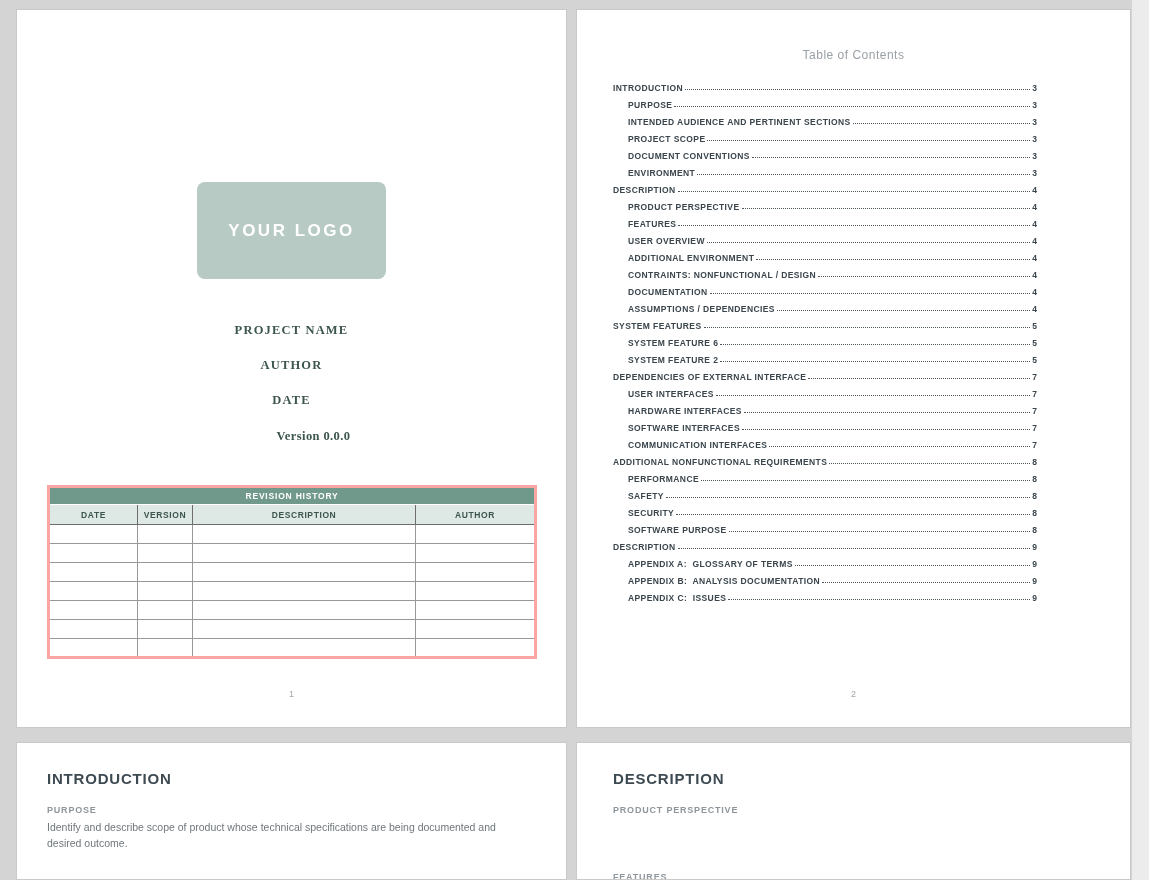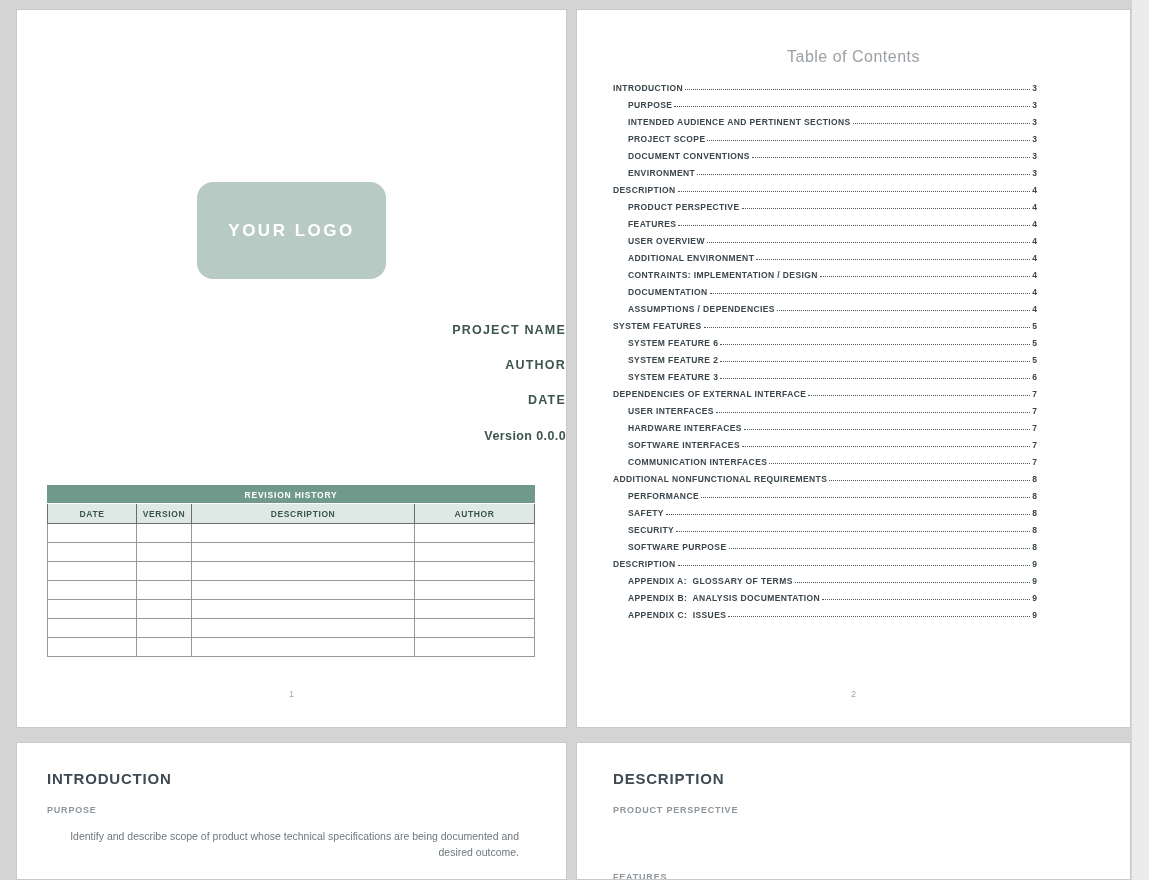--- a/index.html
+++ b/index.html
@@ -26,40 +26,41 @@
   #page-desc  { left:576px; top:742px; width:555px; height:138px; }
 
   
   .cover-title {
     position:absolute; left:30px; top:40px;
     font-size:11.5px; font-weight:bold; letter-spacing:0.8px;
     color:#9aa1a6;
   }
   .logo-box {
     position:absolute; left:180px; top:172px; width:189px; height:97px;
-    background:#b7cac3; border-radius:16px;
+    background:#b7cac3; border-radius:8px;
     display:flex; align-items:center; justify-content:center;
   }
   .logo-text {
     color:#ffffff; font-size:17px; font-weight:bold; letter-spacing:2.5px;
   }
   .cover-line {
-    position:absolute; left:0; width:100%; text-align:right;
+    position:absolute; left:0; width:100%; text-align:center;
     font-size:12.5px; font-weight:bold; letter-spacing:1.2px;
     color:#3d564c;
+    font-family:Liberation Serif, serif;
   }
   .cover-line.project { top:313px; }
   .cover-line.author  { top:348px; }
   .cover-line.date    { top:383px; }
   .cover-line.version { top:419px; letter-spacing:0.4px;padding-left:44px; }
 
   .rev-table {
     position:absolute; left:30px; top:475px; width:487px;
     border-collapse:collapse; table-layout:fixed;
-    border:1px solid #fca5a5;
+    border:3px solid #fca5a5;
   }
   .rev-title {
     height:18px; background:#71998b; color:#ffffff;
     font-size:8.5px; font-weight:bold; letter-spacing:0.8px;
     text-align:center; border:1px solid #71998b;
     border-bottom:1px solid #ffffff;
   }
   .rev-table th.col-head {
     height:20px; background:#dee8e4; color:#3c564c;
     font-size:8.5px; font-weight:bold; letter-spacing:0.6px;
@@ -69,21 +70,21 @@
     height:19px; background:#ffffff; border:1px solid #989898;
   }
   .page-num {
     position:absolute; left:0; width:100%; text-align:center; top:679px;
     font-size:9px; color:#a6a6a6;
   }
 
   
   .toc-title {
     position:absolute; left:0; width:100%; top:38px; text-align:center;
-    font-size:16px; color:#9aa0a5; letter-spacing:0.5px;
+    font-size:12px; color:#9aa0a5; letter-spacing:0.5px;
   }
   .toc-list { position:absolute; left:36px; top:66px; width:424px; }
   .toc-row {
     display:flex; align-items:flex-end; height:17px;
     color:#3a454c;
   }
   .toc-row.lvl2 { padding-left:15px; }
   .toc-label {
     font-size:8.5px; font-weight:bold; letter-spacing:0.4px;
     line-height:10px; white-space:pre;
@@ -100,22 +101,22 @@
     position:absolute; top:27px;
     font-size:15px; font-weight:bold; letter-spacing:0.8px;
     color:#3e4a52;
   }
   .sub-heading {
     position:absolute; top:62px;
     font-size:9px; font-weight:bold; letter-spacing:0.8px;
     color:#8e969c;
   }
   .body-text {
-    position:absolute; top:86px; width:472px;
-    font-size:10.5px; line-height:1.5; color:#6f777c;text-align:right;
+    position:absolute; top:77px; width:472px;
+    font-size:10.5px; line-height:1.5; color:#6f777c;
   }
   .next-sub { top:129px; }
   #page-intro .section-heading, #page-intro .sub-heading, #page-intro .body-text { left:30px; }
   #page-desc .section-heading, #page-desc .sub-heading, #page-desc .body-text { left:36px; }
 </style>
 </head>
 <body>
 
 <div class="right-strip"></div>
 
@@ -249,21 +250,21 @@
         <span class="toc-label">USER OVERVIEW</span>
         <span class="toc-dots"></span>
         <span class="toc-page">4</span>
       </div>
       <div class="toc-row lvl2">
         <span class="toc-label">ADDITIONAL ENVIRONMENT</span>
         <span class="toc-dots"></span>
         <span class="toc-page">4</span>
       </div>
       <div class="toc-row lvl2">
-        <span class="toc-label">CONTRAINTS: IMPLEMENTATION / DESIGN</span>
+        <span class="toc-label">CONTRAINTS: NONFUNCTIONAL / DESIGN</span>
         <span class="toc-dots"></span>
         <span class="toc-page">4</span>
       </div>
       <div class="toc-row lvl2">
         <span class="toc-label">DOCUMENTATION</span>
         <span class="toc-dots"></span>
         <span class="toc-page">4</span>
       </div>
       <div class="toc-row lvl2">
         <span class="toc-label">ASSUMPTIONS / DEPENDENCIES</span>
@@ -277,25 +278,20 @@
       </div>
       <div class="toc-row lvl2">
         <span class="toc-label">SYSTEM FEATURE 6</span>
         <span class="toc-dots"></span>
         <span class="toc-page">5</span>
       </div>
       <div class="toc-row lvl2">
         <span class="toc-label">SYSTEM FEATURE 2</span>
         <span class="toc-dots"></span>
         <span class="toc-page">5</span>
-      </div>
-      <div class="toc-row lvl2">
-        <span class="toc-label">SYSTEM FEATURE 3</span>
-        <span class="toc-dots"></span>
-        <span class="toc-page">6</span>
       </div>
       <div class="toc-row lvl1">
         <span class="toc-label">DEPENDENCIES OF EXTERNAL INTERFACE</span>
         <span class="toc-dots"></span>
         <span class="toc-page">7</span>
       </div>
       <div class="toc-row lvl2">
         <span class="toc-label">USER INTERFACES</span>
         <span class="toc-dots"></span>
         <span class="toc-page">7</span>

